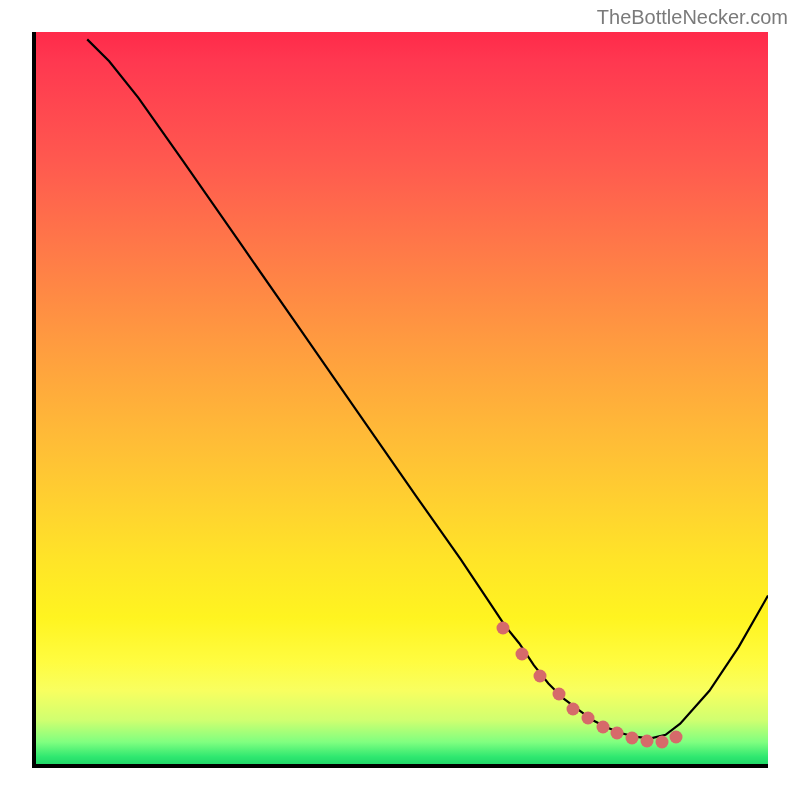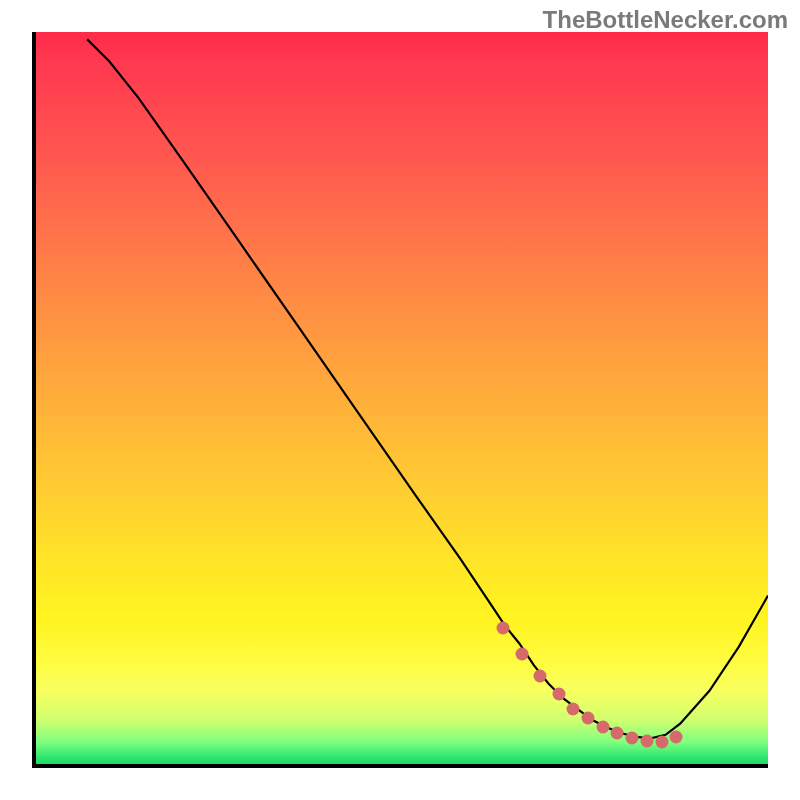--- a/index.html
+++ b/index.html
@@ -8,22 +8,22 @@
     height: 800px;
     background: #fff;
     position: relative;
     font-family: Arial, sans-serif;
   }
   .watermark {
     position: absolute;
     top: 6px;
     right: 12px;
     color: #7a7a7a;
-    font-size: 24px;
-    font-weight: 700;
+    font-size: 20px;
+    font-weight: 400;
     z-index: 10;
   }
   .chart-area {
     position: absolute;
     left: 32px;
     top: 32px;
     width: 736px;
     height: 736px;
     border-left: 4px solid #000;
     border-bottom: 4px solid #000;

